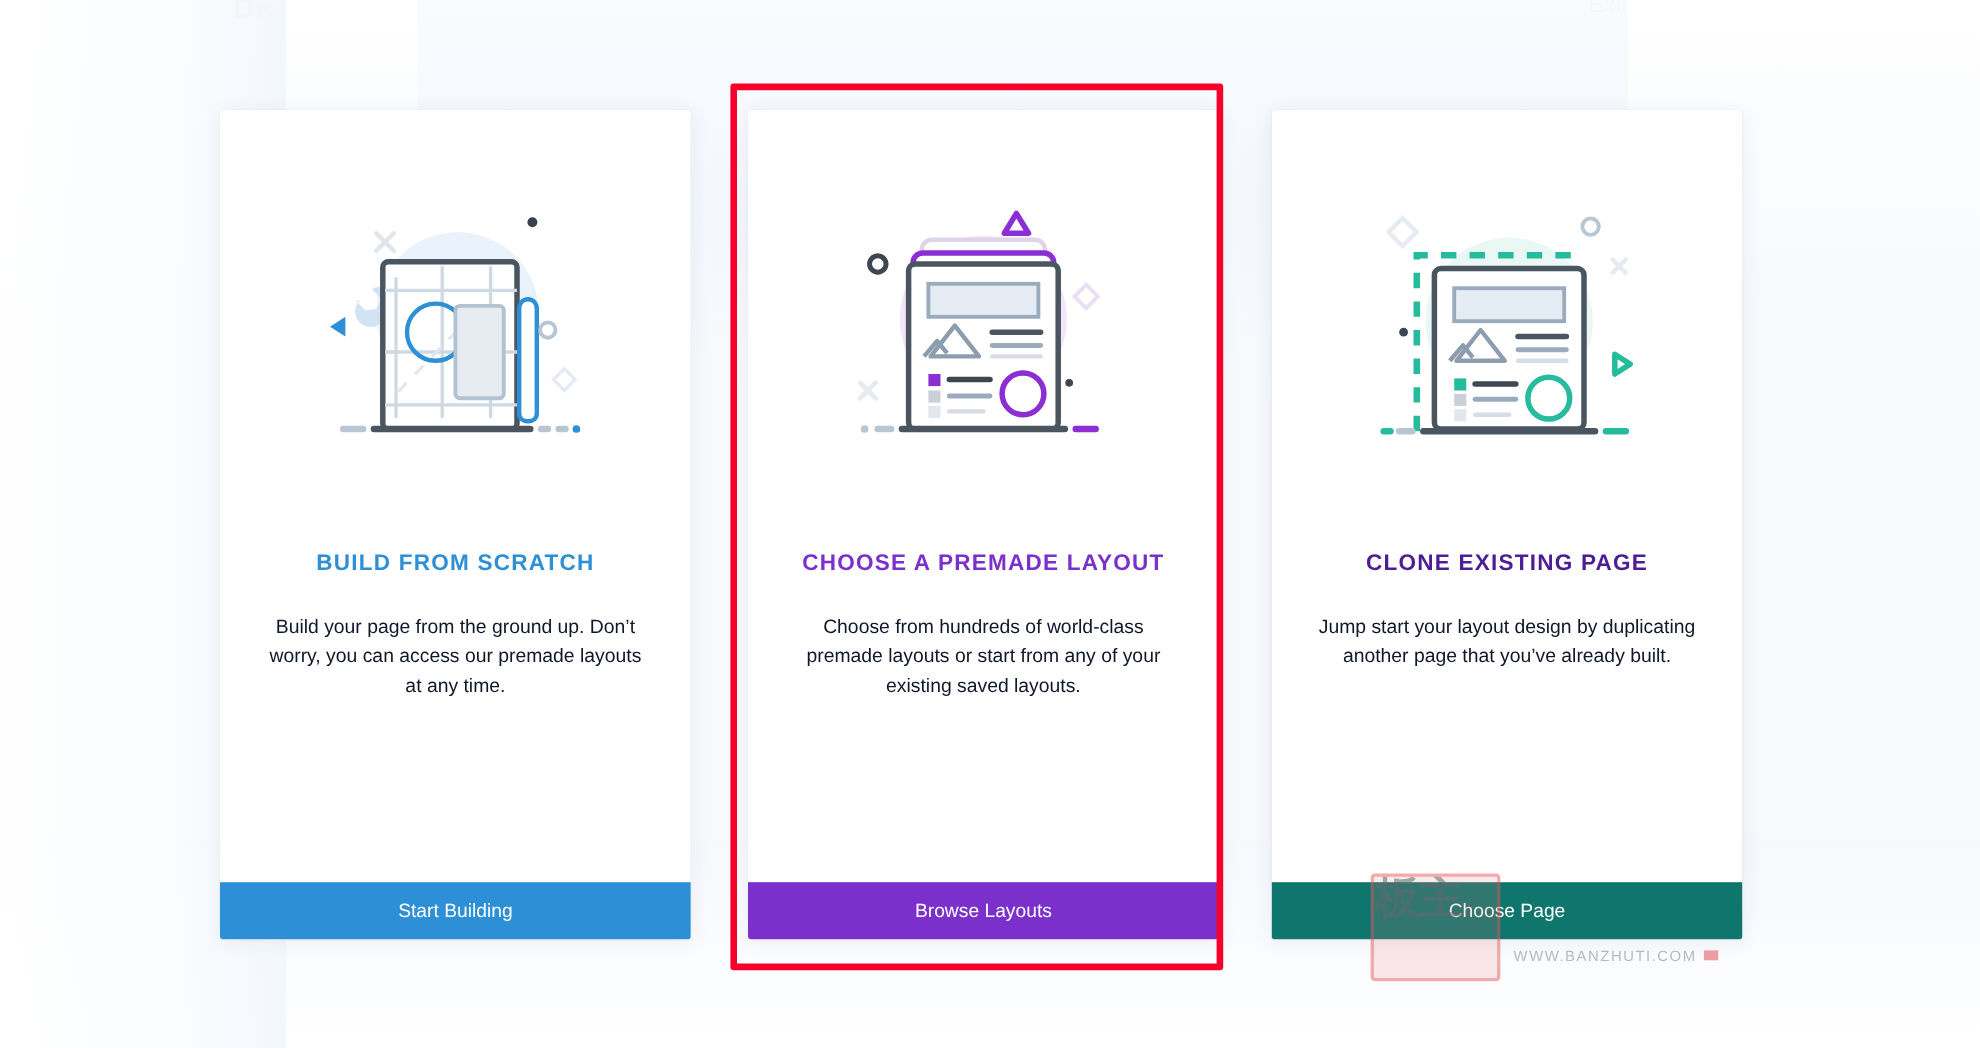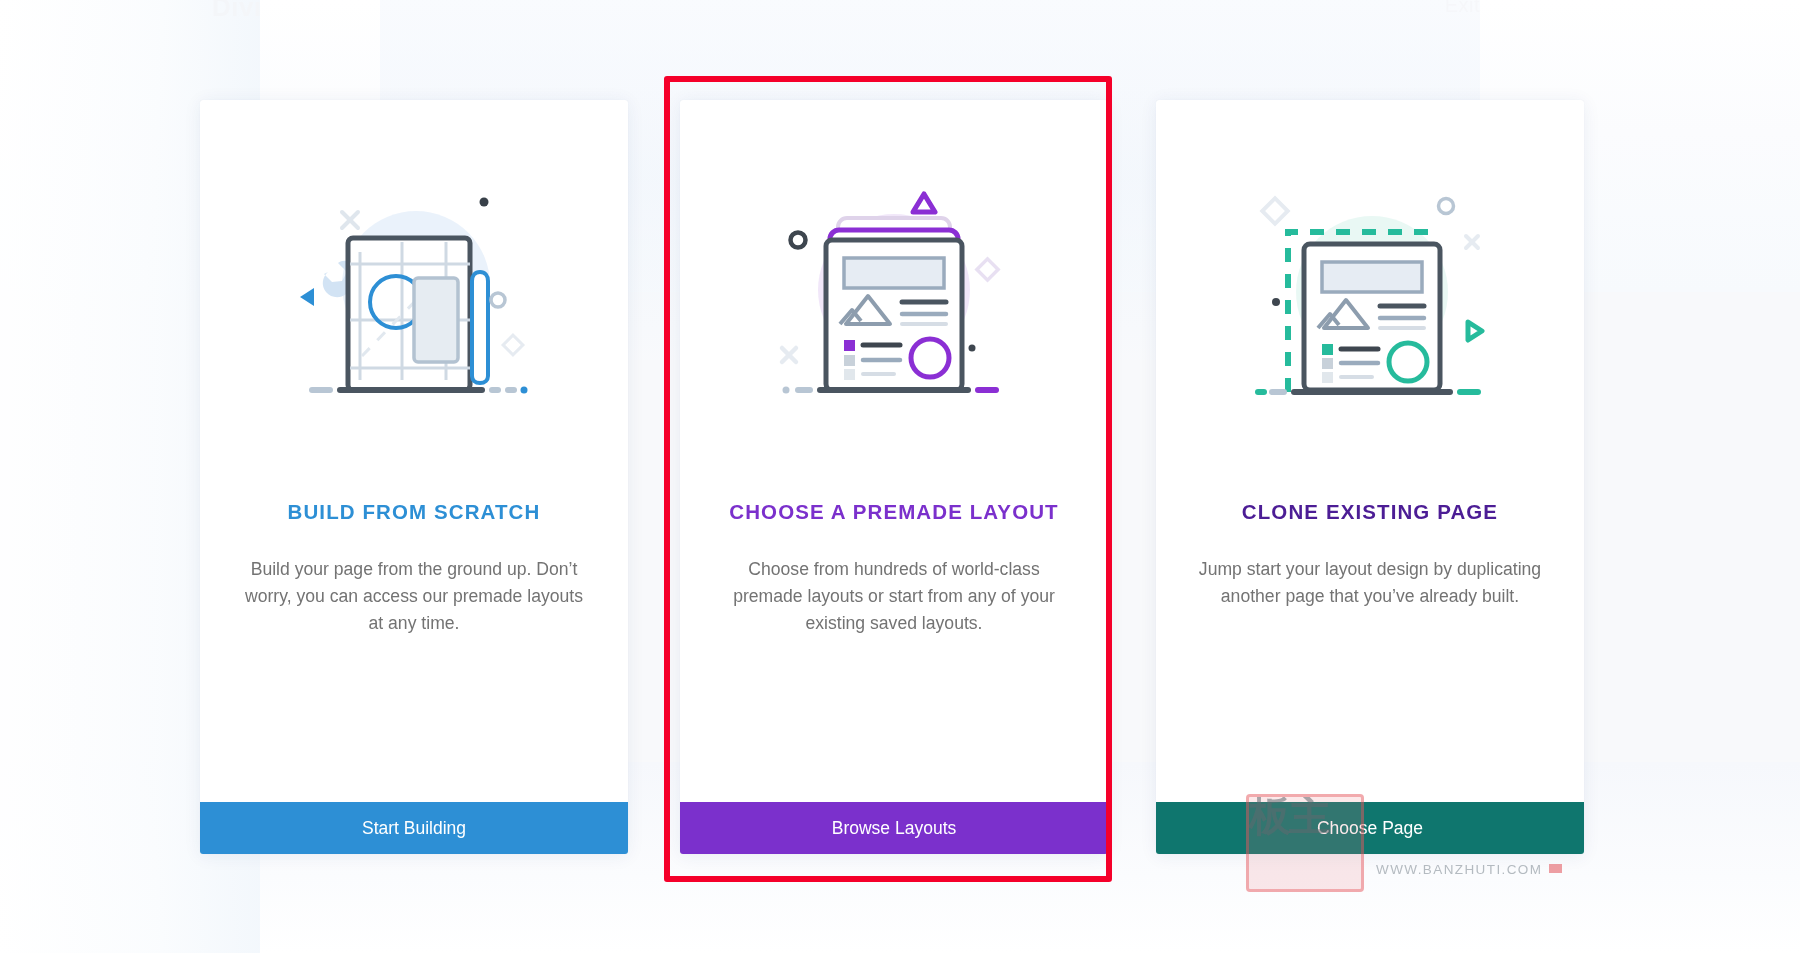--- a/index.html
+++ b/index.html
@@ -104,21 +104,21 @@
   .card-title.blue   { color: #2d8fd5; }
   .card-title.purple { color: #7b30cc; }
   .card-title.teal   { color: #4c1d95; }
 
   .card-desc {
     margin-top: 32px;
     width: 352px;
     text-align: center;
     font-size: 17.6px;
     line-height: 27px;
-    color: #737373;
+    color: #0f172a;
   }
 
   .card-cta {
     position: absolute;
     left: 0; right: 0; bottom: 0;
     height: 52px;
     line-height: 52px;
     text-align: center;
     font-size: 17.5px;
     color: #ffffff;

